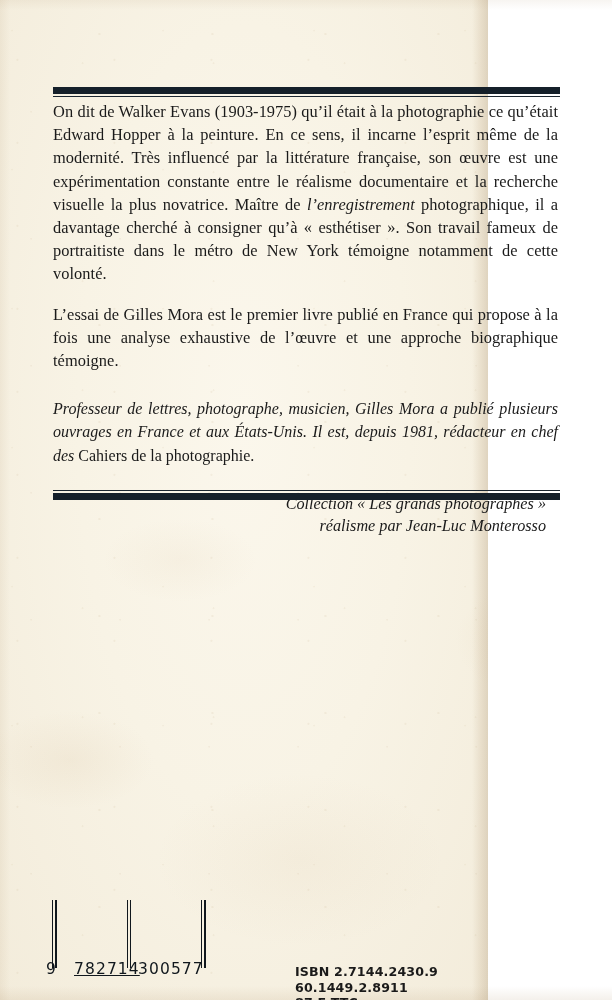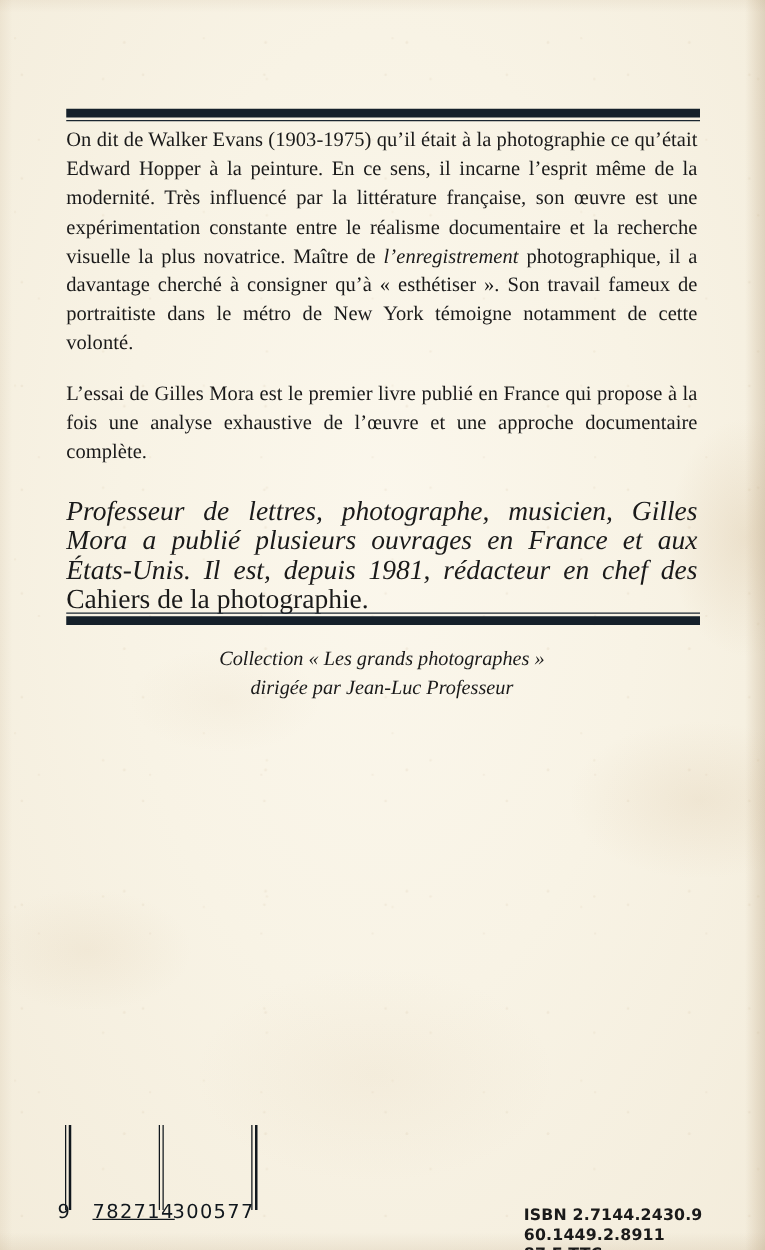--- a/index.html
+++ b/index.html
@@ -10,21 +10,21 @@
   body {
     width: 612px;
     height: 1000px;
     overflow: hidden;
     font-family: "Liberation Serif", "DejaVu Serif", serif;
   }
 
   
   #page {
     position: relative;
-    width: 612px;
+    width: 488px;
     height: 1000px;
     background:
       radial-gradient(circle at 18% 72%, rgba(196,170,132,0.13) 0 0.7px, transparent 1.4px),
       radial-gradient(circle at 63% 58%, rgba(196,170,132,0.12) 0 0.6px, transparent 1.3px),
       radial-gradient(circle at 88% 35%, rgba(190,163,124,0.12) 0 0.8px, transparent 1.5px),
       radial-gradient(circle at 35% 88%, rgba(190,163,124,0.10) 0 0.6px, transparent 1.2px),
       radial-gradient(circle at 8% 22%, rgba(196,170,132,0.10) 0 0.6px, transparent 1.2px),
       radial-gradient(ellipse at 50% 42%, #fbf7ec 0%, #f8f3e5 48%, #f3ecdb 100%);
     background-size: 97px 83px, 131px 109px, 113px 97px, 89px 127px, 151px 139px, 100% 100%;
     box-sizing: border-box;
@@ -110,37 +110,37 @@
     font-size: 16.4px;
     line-height: 23.2px;
     text-align: justify;
     text-justify: inter-word;
     margin: 0;
     letter-spacing: 0.05px;
   }
   .para + .para { margin-top: 17px; }
 
   #bio {
-    font-size: 22px;
+    font-size: 16px;
     line-height: 23.2px;
     font-style: italic;
     text-align: justify;
     margin: 0;
     margin-top: 25px;
   }
   #bio .roman {
     font-style: normal;
   }
   #collection {
     font-size: 16.2px;
     line-height: 22.5px;
     font-style: italic;
     margin: 12px;
     margin-top: 26px;
-    text-align: center;
+    text-align: right;
   }
 
   
   #barcode-area {
     position: absolute;
     left: 52px;
     top: 900px;
     width: 160px;
     height: 82px;
   }
@@ -212,25 +212,25 @@
 
   <div class="rule-block" id="rule-top">
     <div class="bar-thick"></div>
     <div class="bar-thin"></div>
   </div>
 
   <div id="copy">
 
     <p class="para"><span>On dit de Walker Evans (1903-1975) qu’il était à la photographie ce qu’était Edward Hopper à la peinture. En ce sens, il incarne l’esprit même de la modernité. Très influencé par la littérature française, son œuvre est une expérimentation constante entre le réalisme documentaire et la recherche visuelle la plus novatrice. Maître de </span><em>l’enregistrement</em><span> photographique, il a davantage cherché à consigner qu’à « esthétiser ». Son travail fameux de portraitiste dans le métro de New York témoigne notamment de cette volonté.</span></p>
 
-    <p class="para">L’essai de Gilles Mora est le premier livre publié en France qui propose à la fois une analyse exhaustive de l’œuvre et une approche documentaire complète.</p>
+    <p class="para">L’essai de Gilles Mora est le premier livre publié en France qui propose à la fois une analyse exhaustive de l’œuvre et une approche biographique témoigne.</p>
 
     <p id="bio"><span>Professeur de lettres, photographe, musicien, Gilles Mora a publié plusieurs ouvrages en France et aux États-Unis. Il est, depuis 1981, rédacteur en chef des </span><span class="roman">Cahiers de la photographie.</span></p>
 
-    <p id="collection"><span>Collection « Les grands photographes »</span><br><span>dirigée par Jean-Luc Professeur</span></p>
+    <p id="collection"><span>Collection « Les grands photographes »</span><br><span>réalisme par Jean-Luc Monterosso</span></p>
 
   </div>
 
   <div class="rule-block" id="rule-bottom">
     <div class="bar-thin"></div>
     <div class="bar-thick"></div>
   </div>
 
   <div id="barcode-area">
     <div id="barcode-bars">

